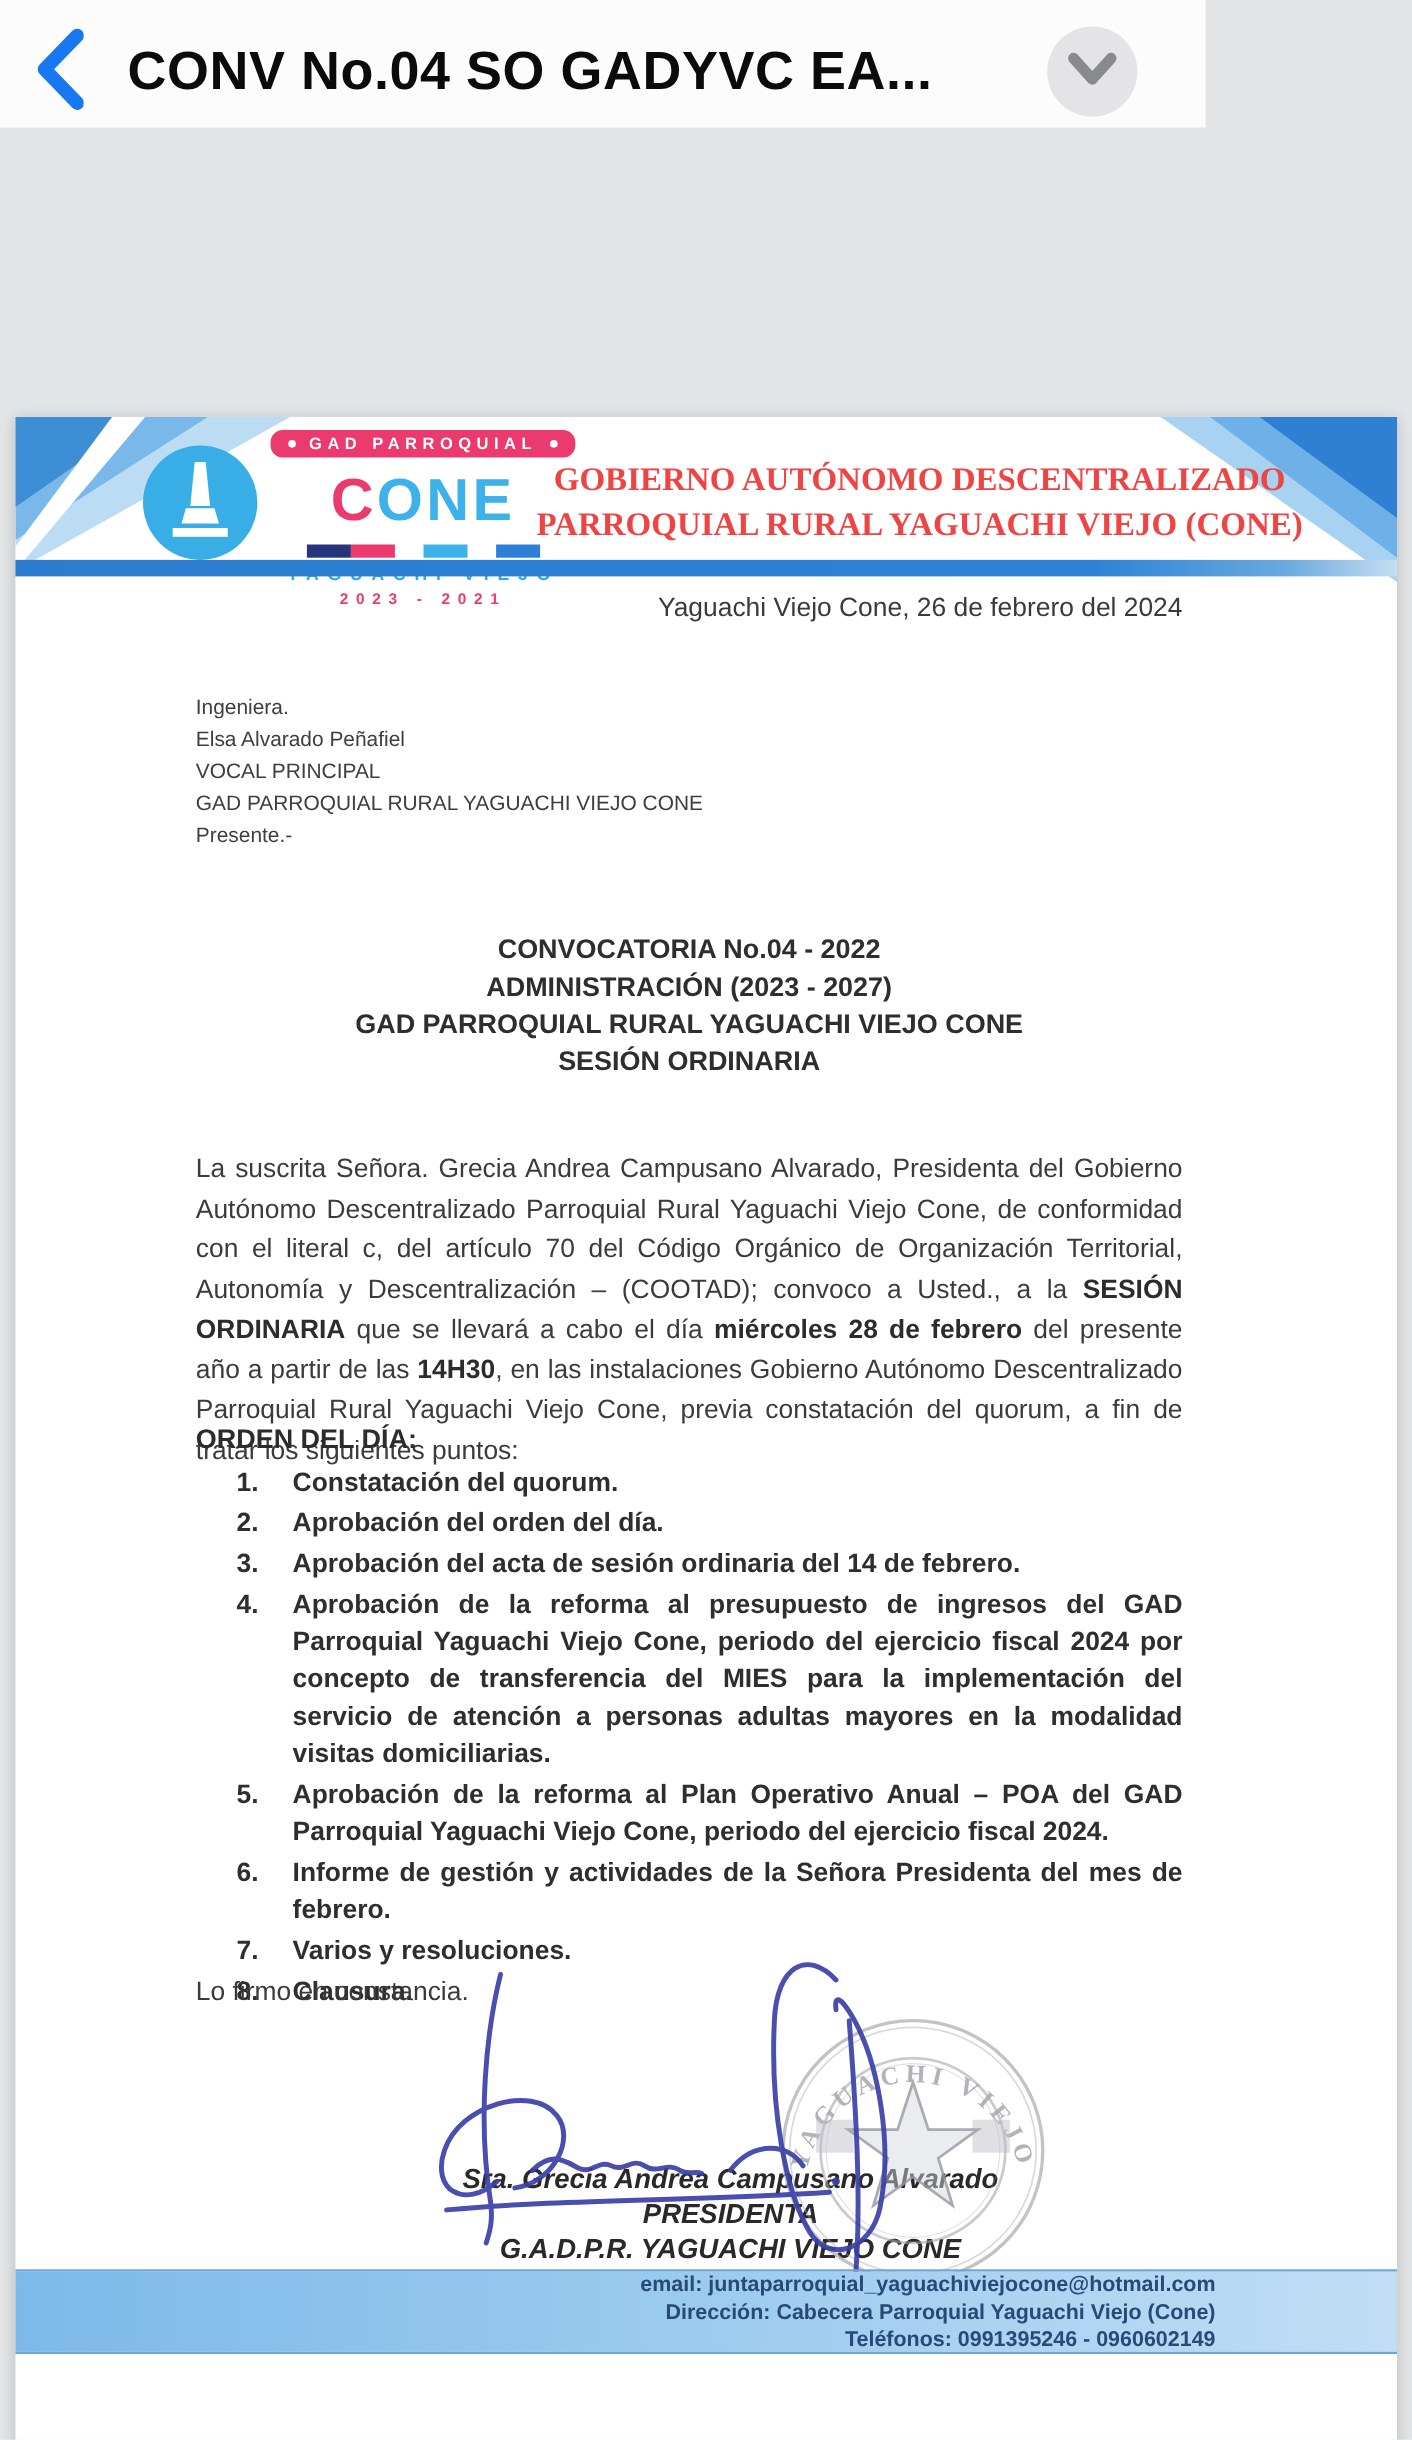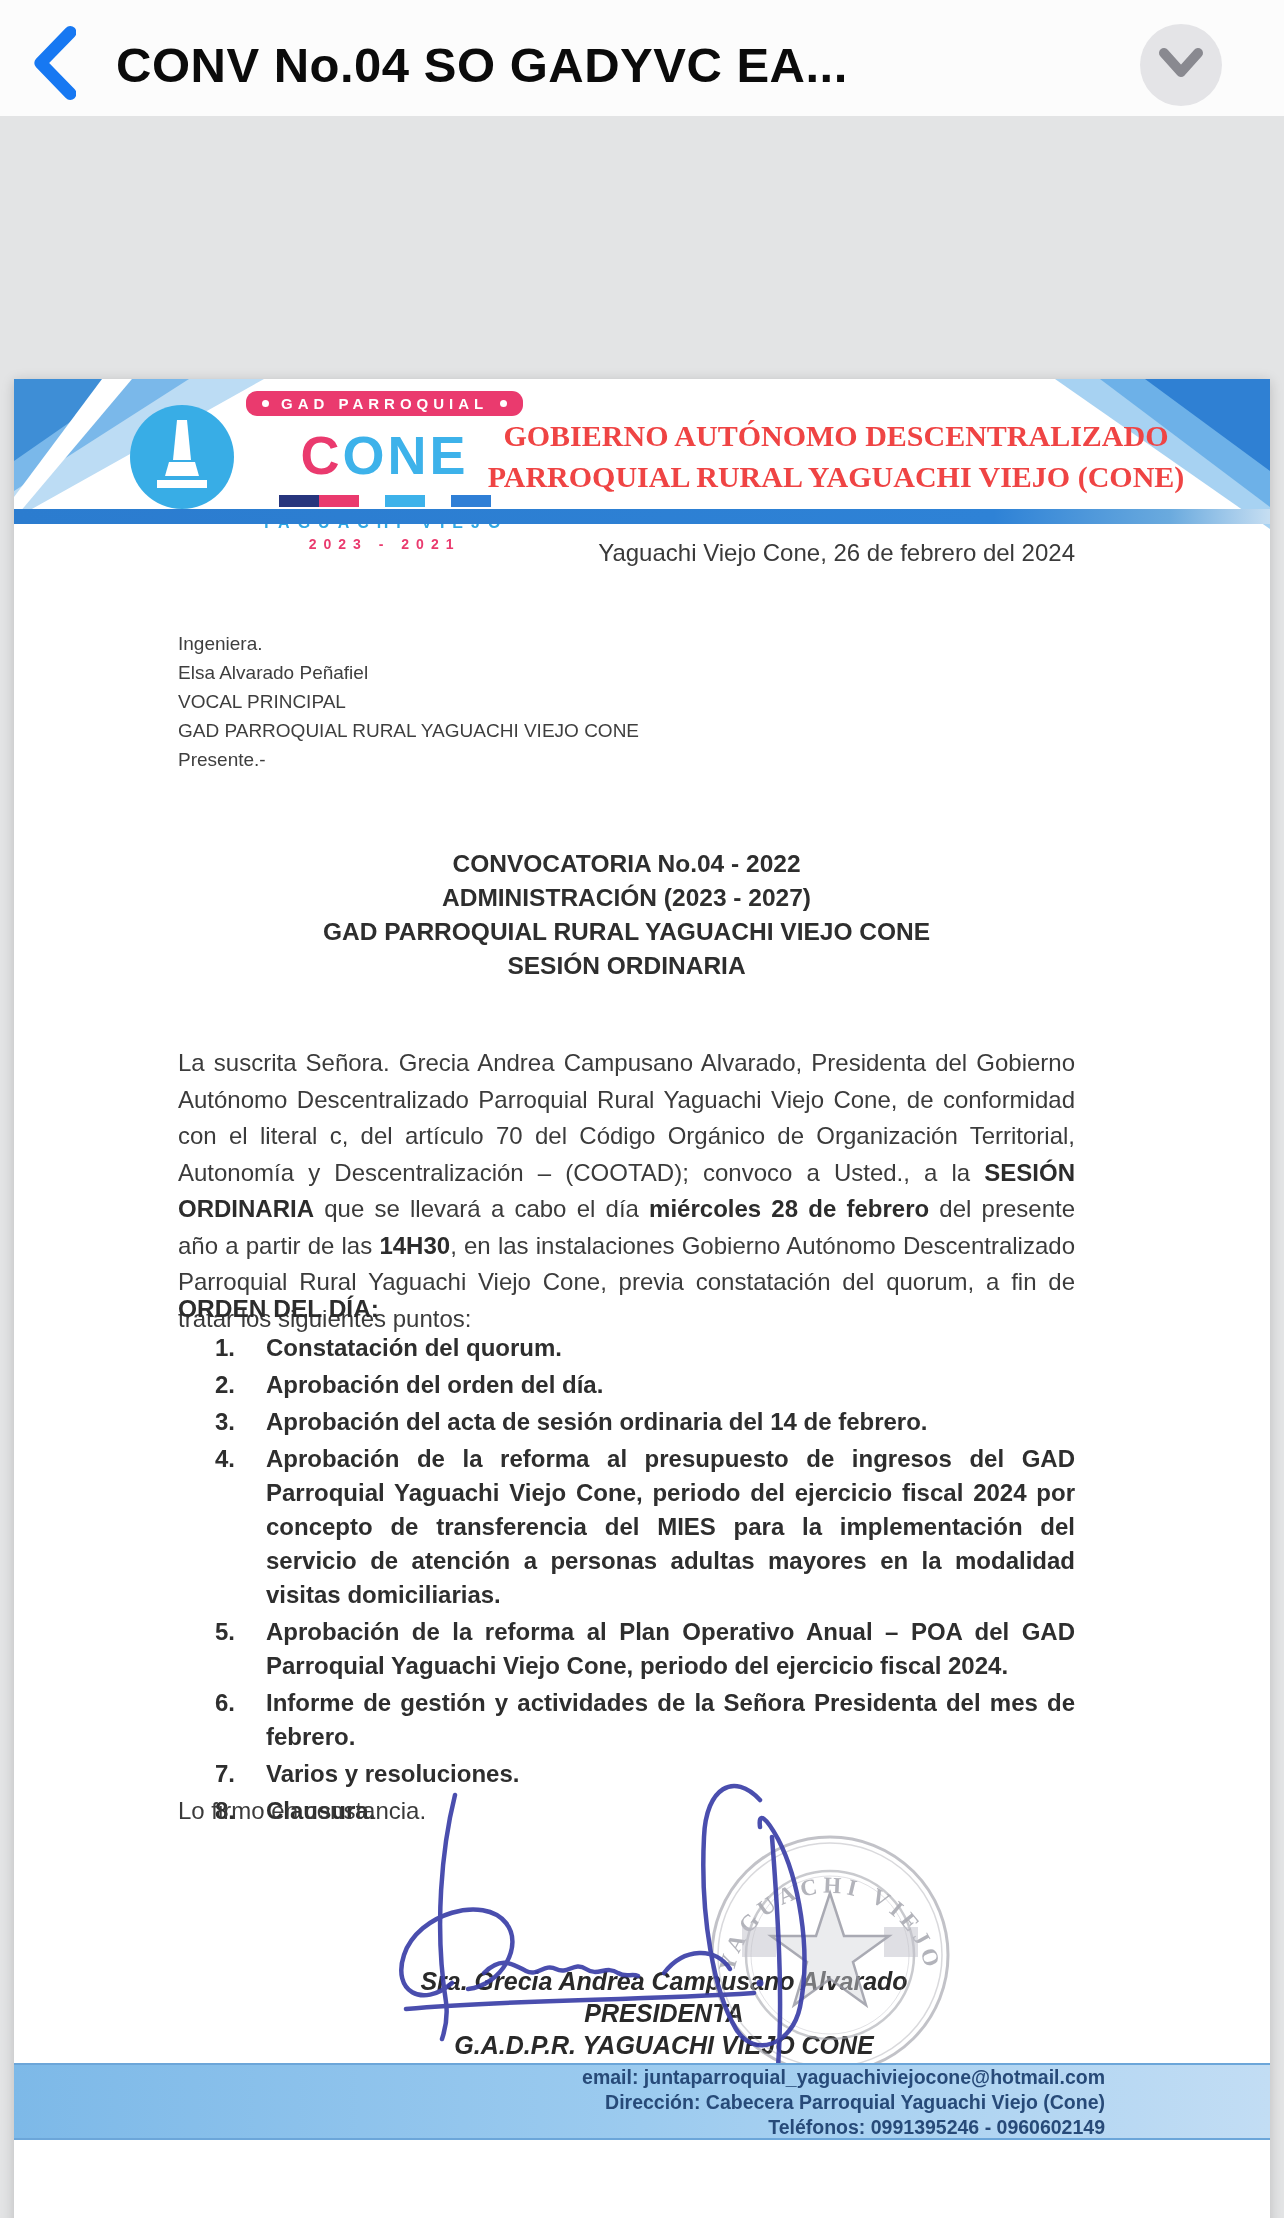--- a/index.html
+++ b/index.html
@@ -3,21 +3,21 @@
 <meta charset="utf-8">
 <style>
   html,body{margin:0;padding:0;}
   body{
     width:1284px;height:2218px;position:relative;overflow:hidden;
     background:#e3e4e5;
     font-family:"Liberation Sans",sans-serif;
   }
   
   .appbar{
-    position:absolute;top:0;left:0;width:1284px;height:116px;
+    position:absolute;top:0;left:0;width:1096px;height:116px;
     background:#fcfcfc;display:flex;align-items:center;box-sizing:border-box;
     padding-top:14px;
   }
   .back-btn{width:70px;height:84px;display:flex;align-items:center;justify-content:center;
     margin-left:18px;flex:none;cursor:pointer;}
   .appbar-title{
     font-size:49px;font-weight:bold;color:#0b0b0b;white-space:nowrap;
     margin-left:28px;flex:1;overflow:hidden;letter-spacing:.5px;
   }
   .collapse-btn{

